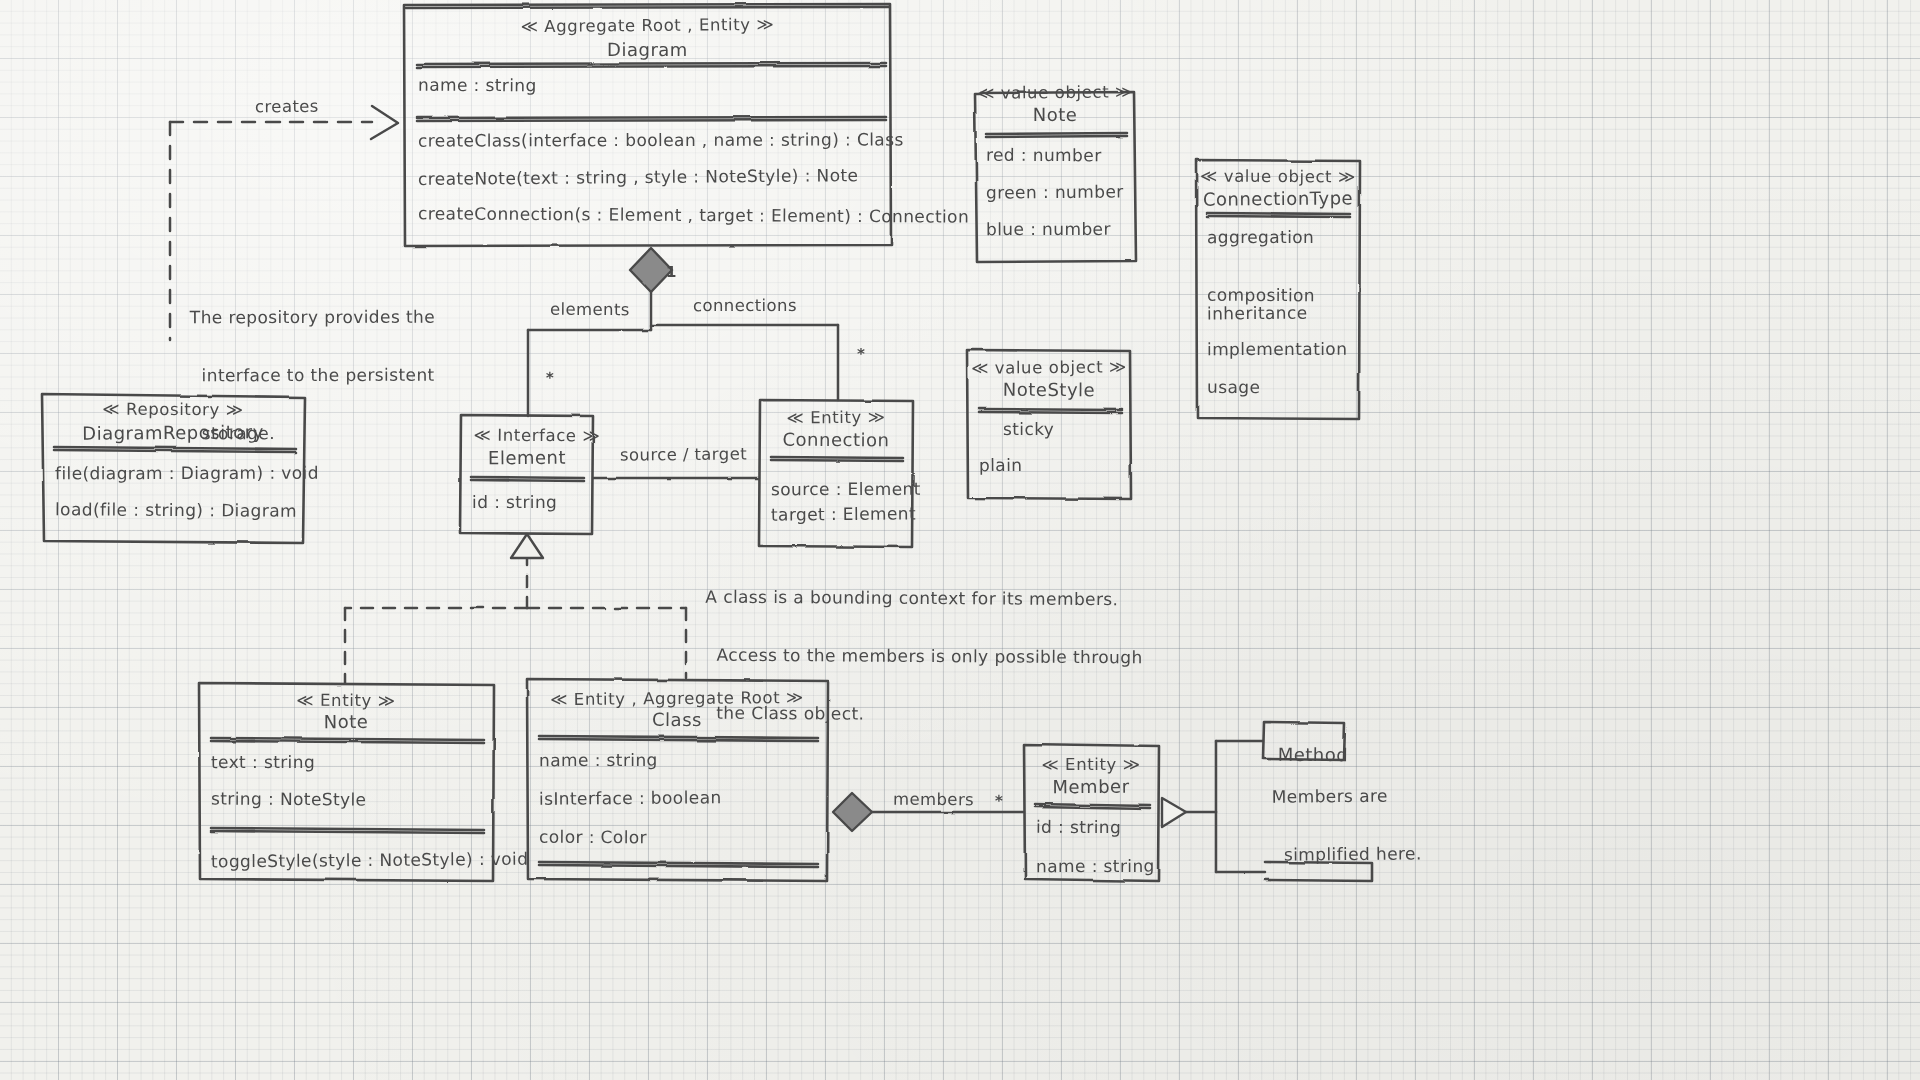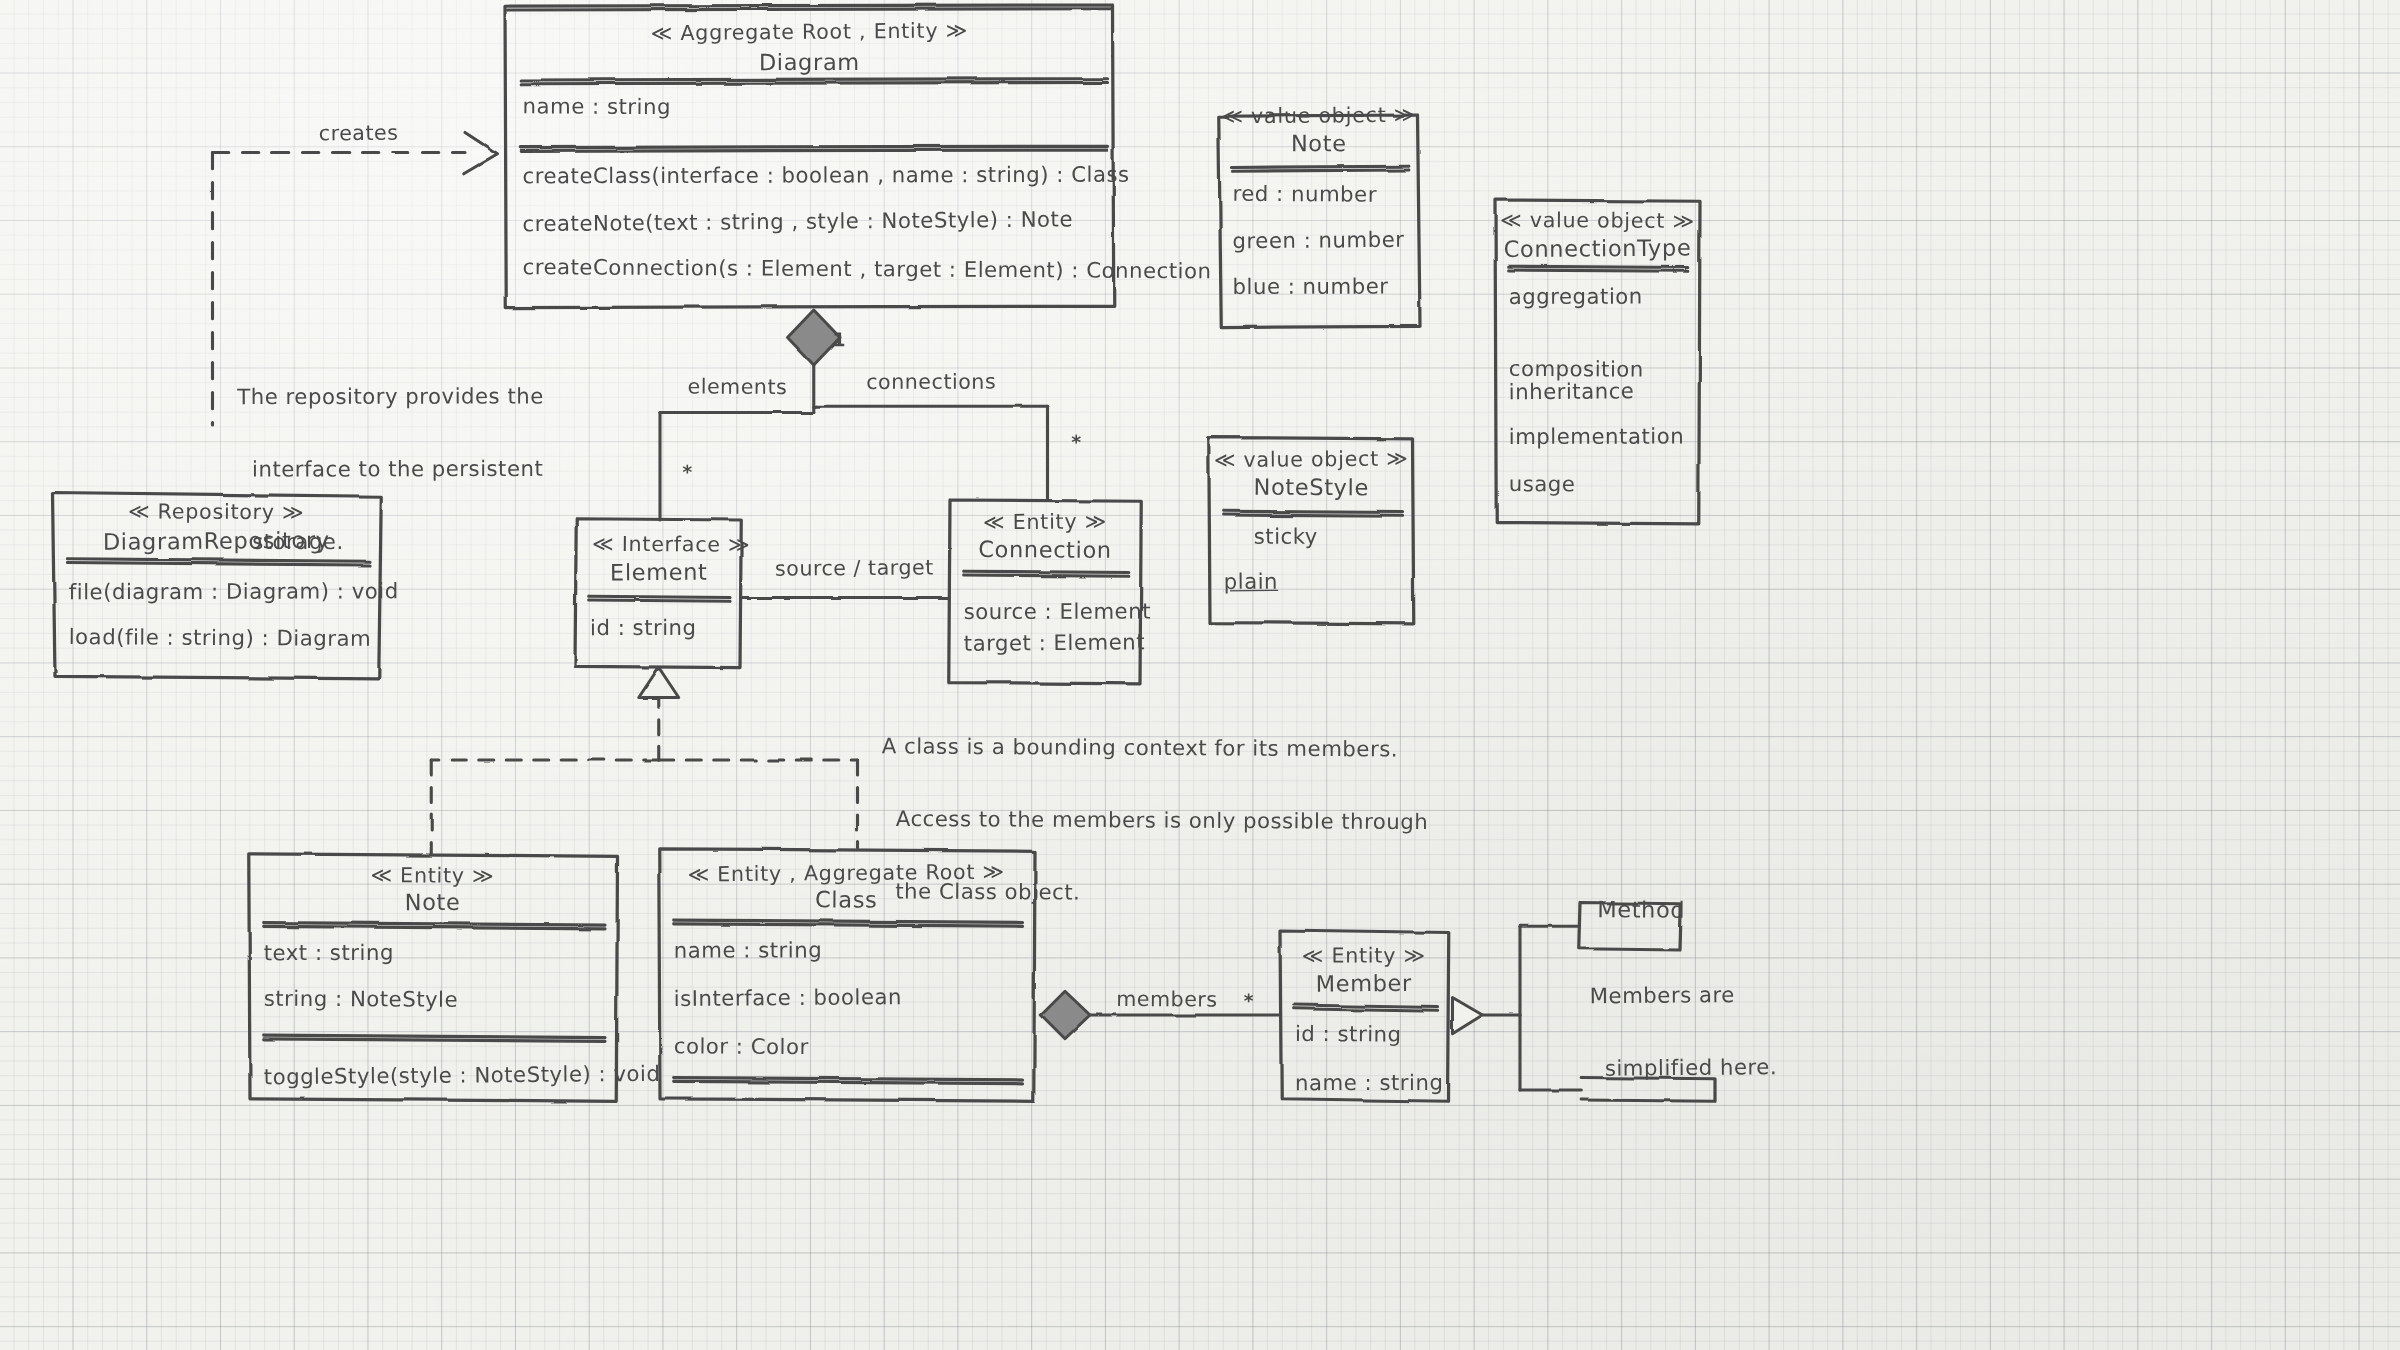--- a/index.html
+++ b/index.html
@@ -234,21 +234,21 @@
 <div class="txt cname ctr j1" style="left:1196px;top:189px;width:164px;">ConnectionType</div>
 <div class="txt member j3" style="left:1207px;top:228px;">aggregation</div>
 <div class="txt member j2" style="left:1207px;top:266px;margin-top:20px;">composition</div>
 <div class="txt member j1" style="left:1207px;top:304px;">inheritance</div>
 <div class="txt member j3" style="left:1207px;top:340px;">implementation</div>
 <div class="txt member j2" style="left:1207px;top:378px;">usage</div>
 
 <div class="txt stereo ctr j1" style="left:967px;top:358px;width:164px;">≪ value object ≫</div>
 <div class="txt cname ctr j2" style="left:967px;top:380px;width:164px;">NoteStyle</div>
 <div class="txt member j3" style="left:979px;top:420px;margin-left:24px;">sticky</div>
-<div class="txt member j1" style="left:979px;top:456px;text-decoration:underline;">plain</div>
+<div class="txt member j1" style="left:979px;top:456px;">plain</div>
 
 <div class="txt stereo ctr j2" style="left:461px;top:426px;width:152px;">≪ Interface ≫</div>
 <div class="txt cname ctr j1" style="left:461px;top:448px;width:132px;">Element</div>
 <div class="txt member j3" style="left:472px;top:493px;">id : string</div>
 
 <div class="txt stereo ctr j1" style="left:760px;top:408px;width:152px;">≪ Entity ≫</div>
 <div class="txt cname ctr j2" style="left:760px;top:430px;width:152px;">Connection</div>
 <div class="txt member j3" style="left:771px;top:480px;">source : Element</div>
 <div class="txt member j1" style="left:771px;top:505px;">target : Element</div>
 
@@ -262,21 +262,21 @@
 <div class="txt cname ctr j2" style="left:527px;top:710px;width:300px;">Class</div>
 <div class="txt member j3" style="left:539px;top:751px;">name : string</div>
 <div class="txt member j1" style="left:539px;top:789px;">isInterface : boolean</div>
 <div class="txt member j2" style="left:539px;top:828px;">color : Color</div>
 
 <div class="txt stereo ctr j3" style="left:1024px;top:755px;width:134px;">≪ Entity ≫</div>
 <div class="txt cname ctr j1" style="left:1024px;top:777px;width:134px;">Member</div>
 <div class="txt member j2" style="left:1036px;top:818px;">id : string</div>
 <div class="txt member j3" style="left:1036px;top:857px;">name : string</div>
 
-<div class="txt cname ctr j2" style="left:1264px;top:718px;width:98px;">Method</div>
+<div class="txt cname ctr j2" style="left:1264px;top:745px;width:98px;">Method</div>
 
 <div class="txt edgelabel j1" style="left:255px;top:97px;">creates</div>
 <div class="txt edgelabel j2" style="left:550px;top:300px;">elements</div>
 <div class="txt edgelabel j3" style="left:693px;top:296px;">connections</div>
 <div class="txt edgelabel j1" style="left:620px;top:445px;">source / target</div>
 <div class="txt edgelabel j2" style="left:893px;top:790px;">members</div>
 
 <div class="txt mult j3" style="left:666px;top:263px;">1</div>
 <div class="txt mult j1" style="left:546px;top:369px;">*</div>
 <div class="txt mult j2" style="left:857px;top:345px;">*</div>

